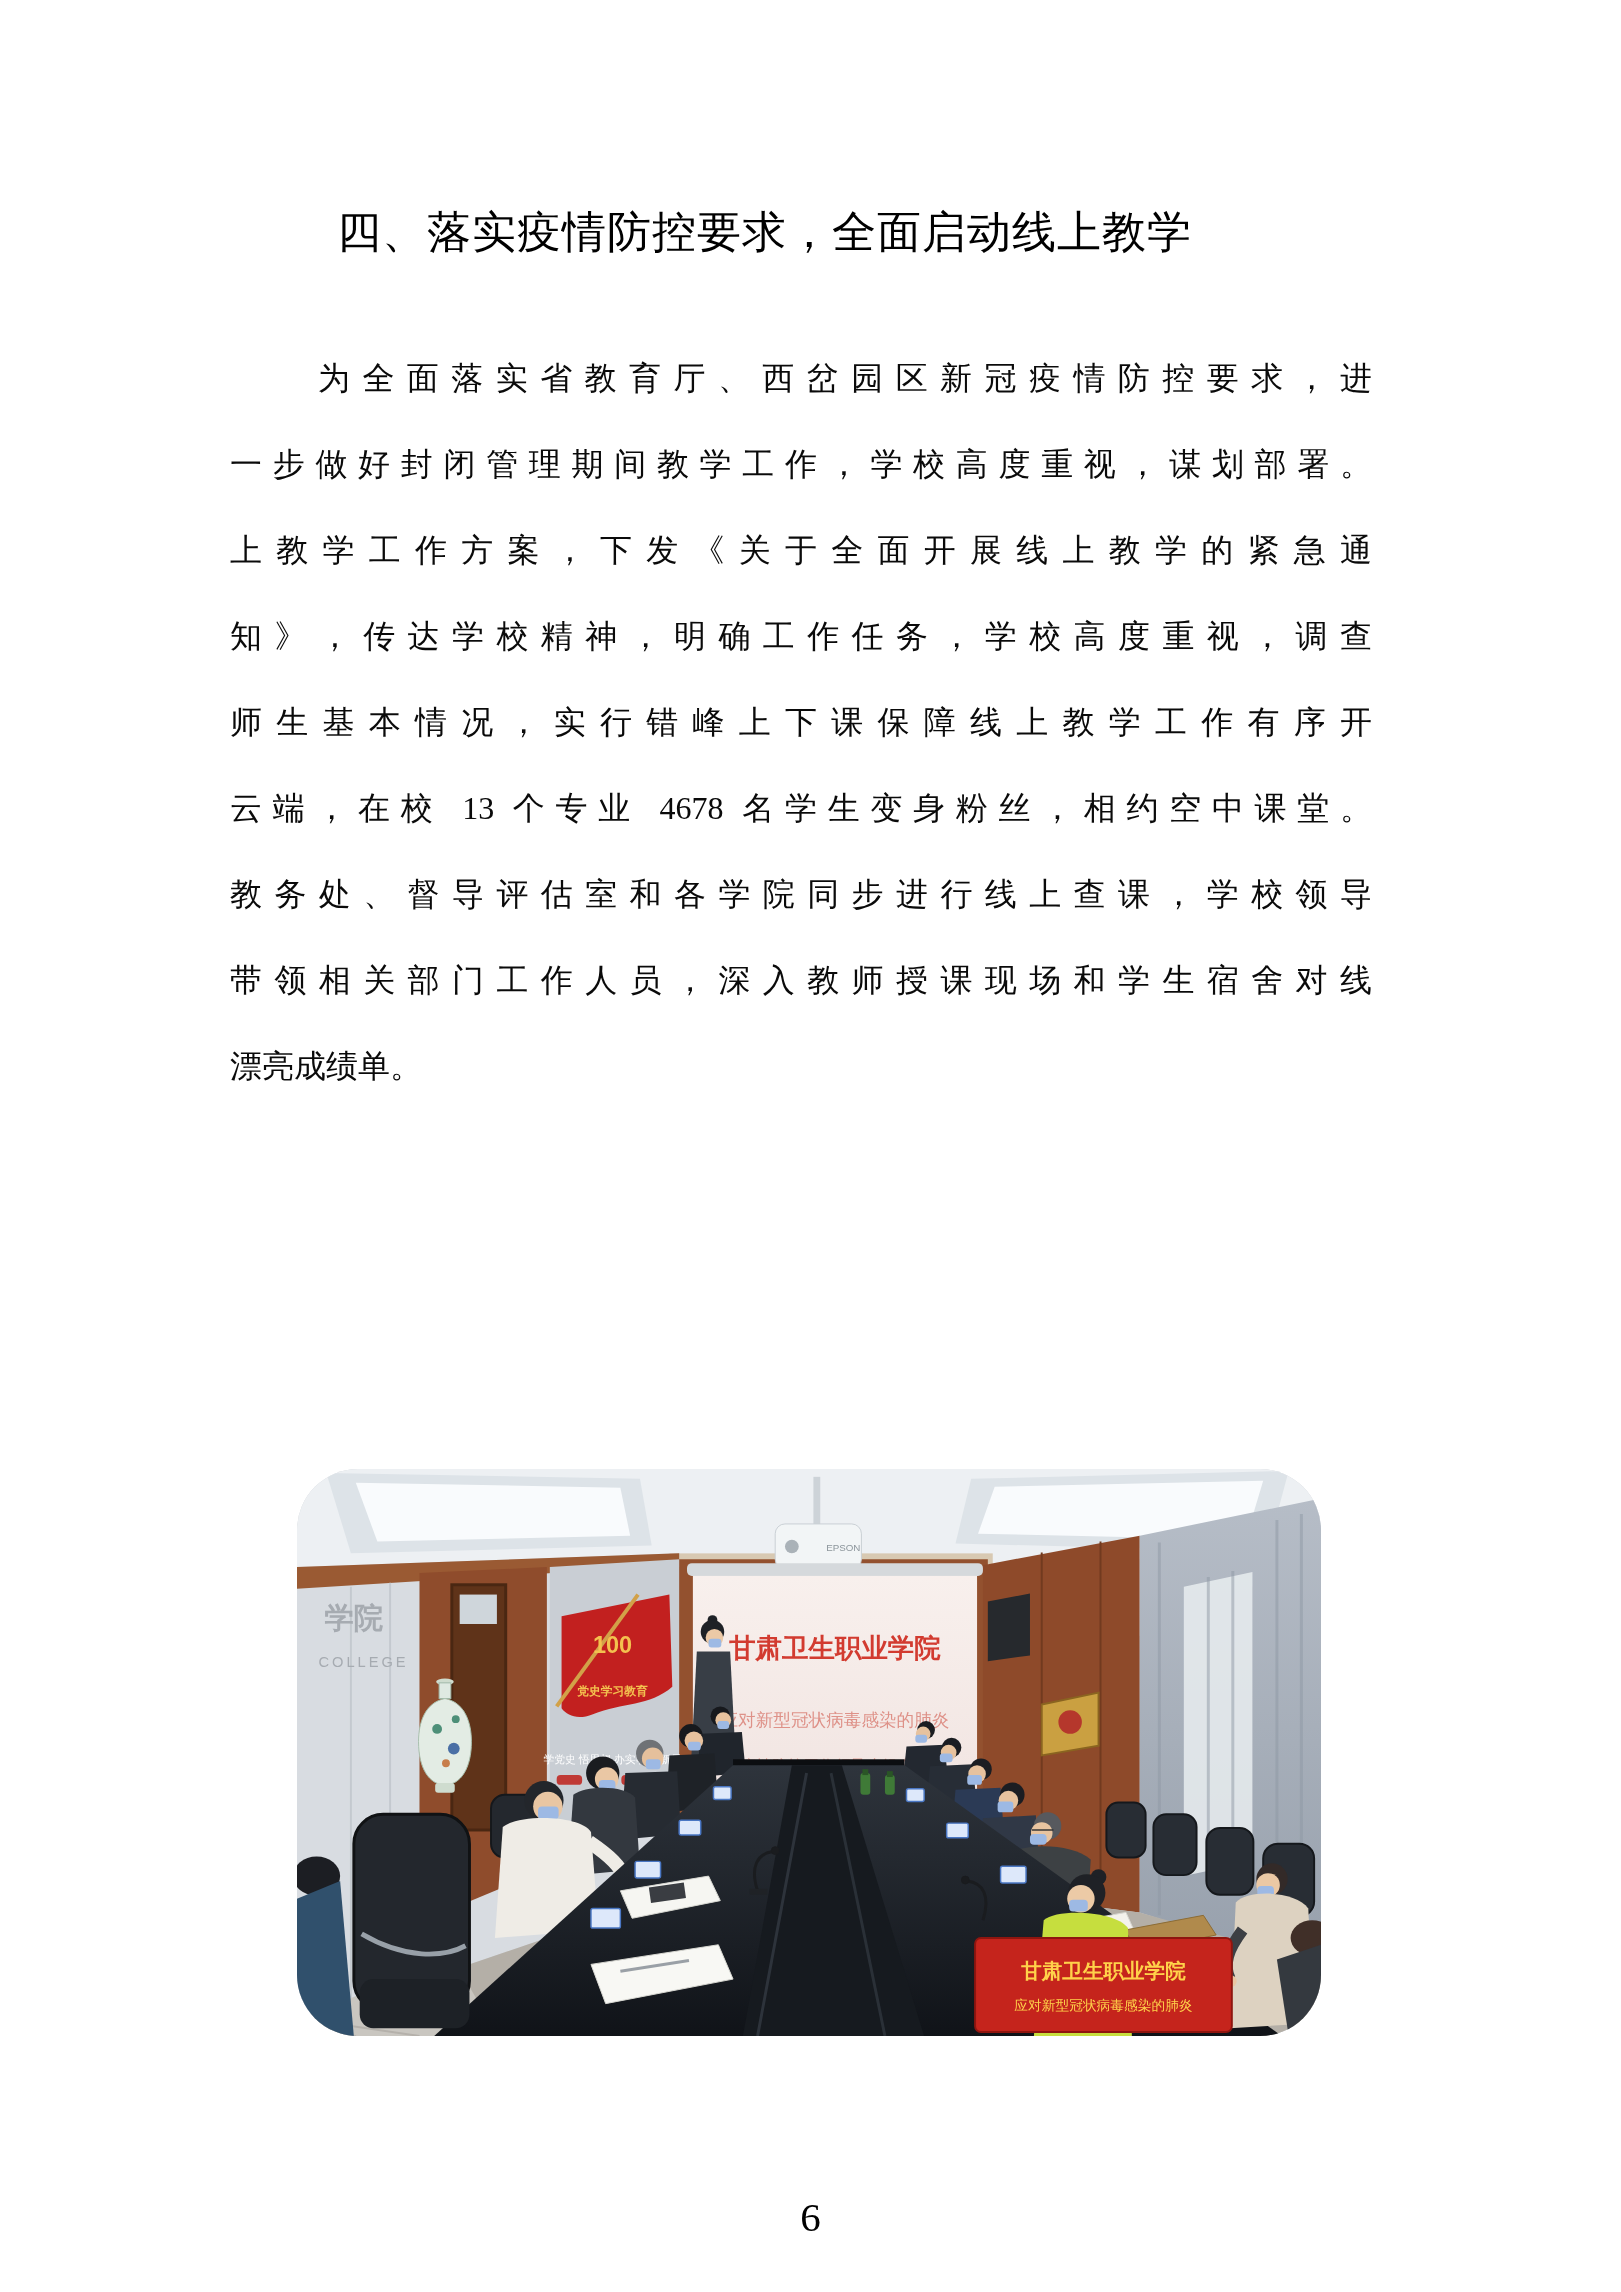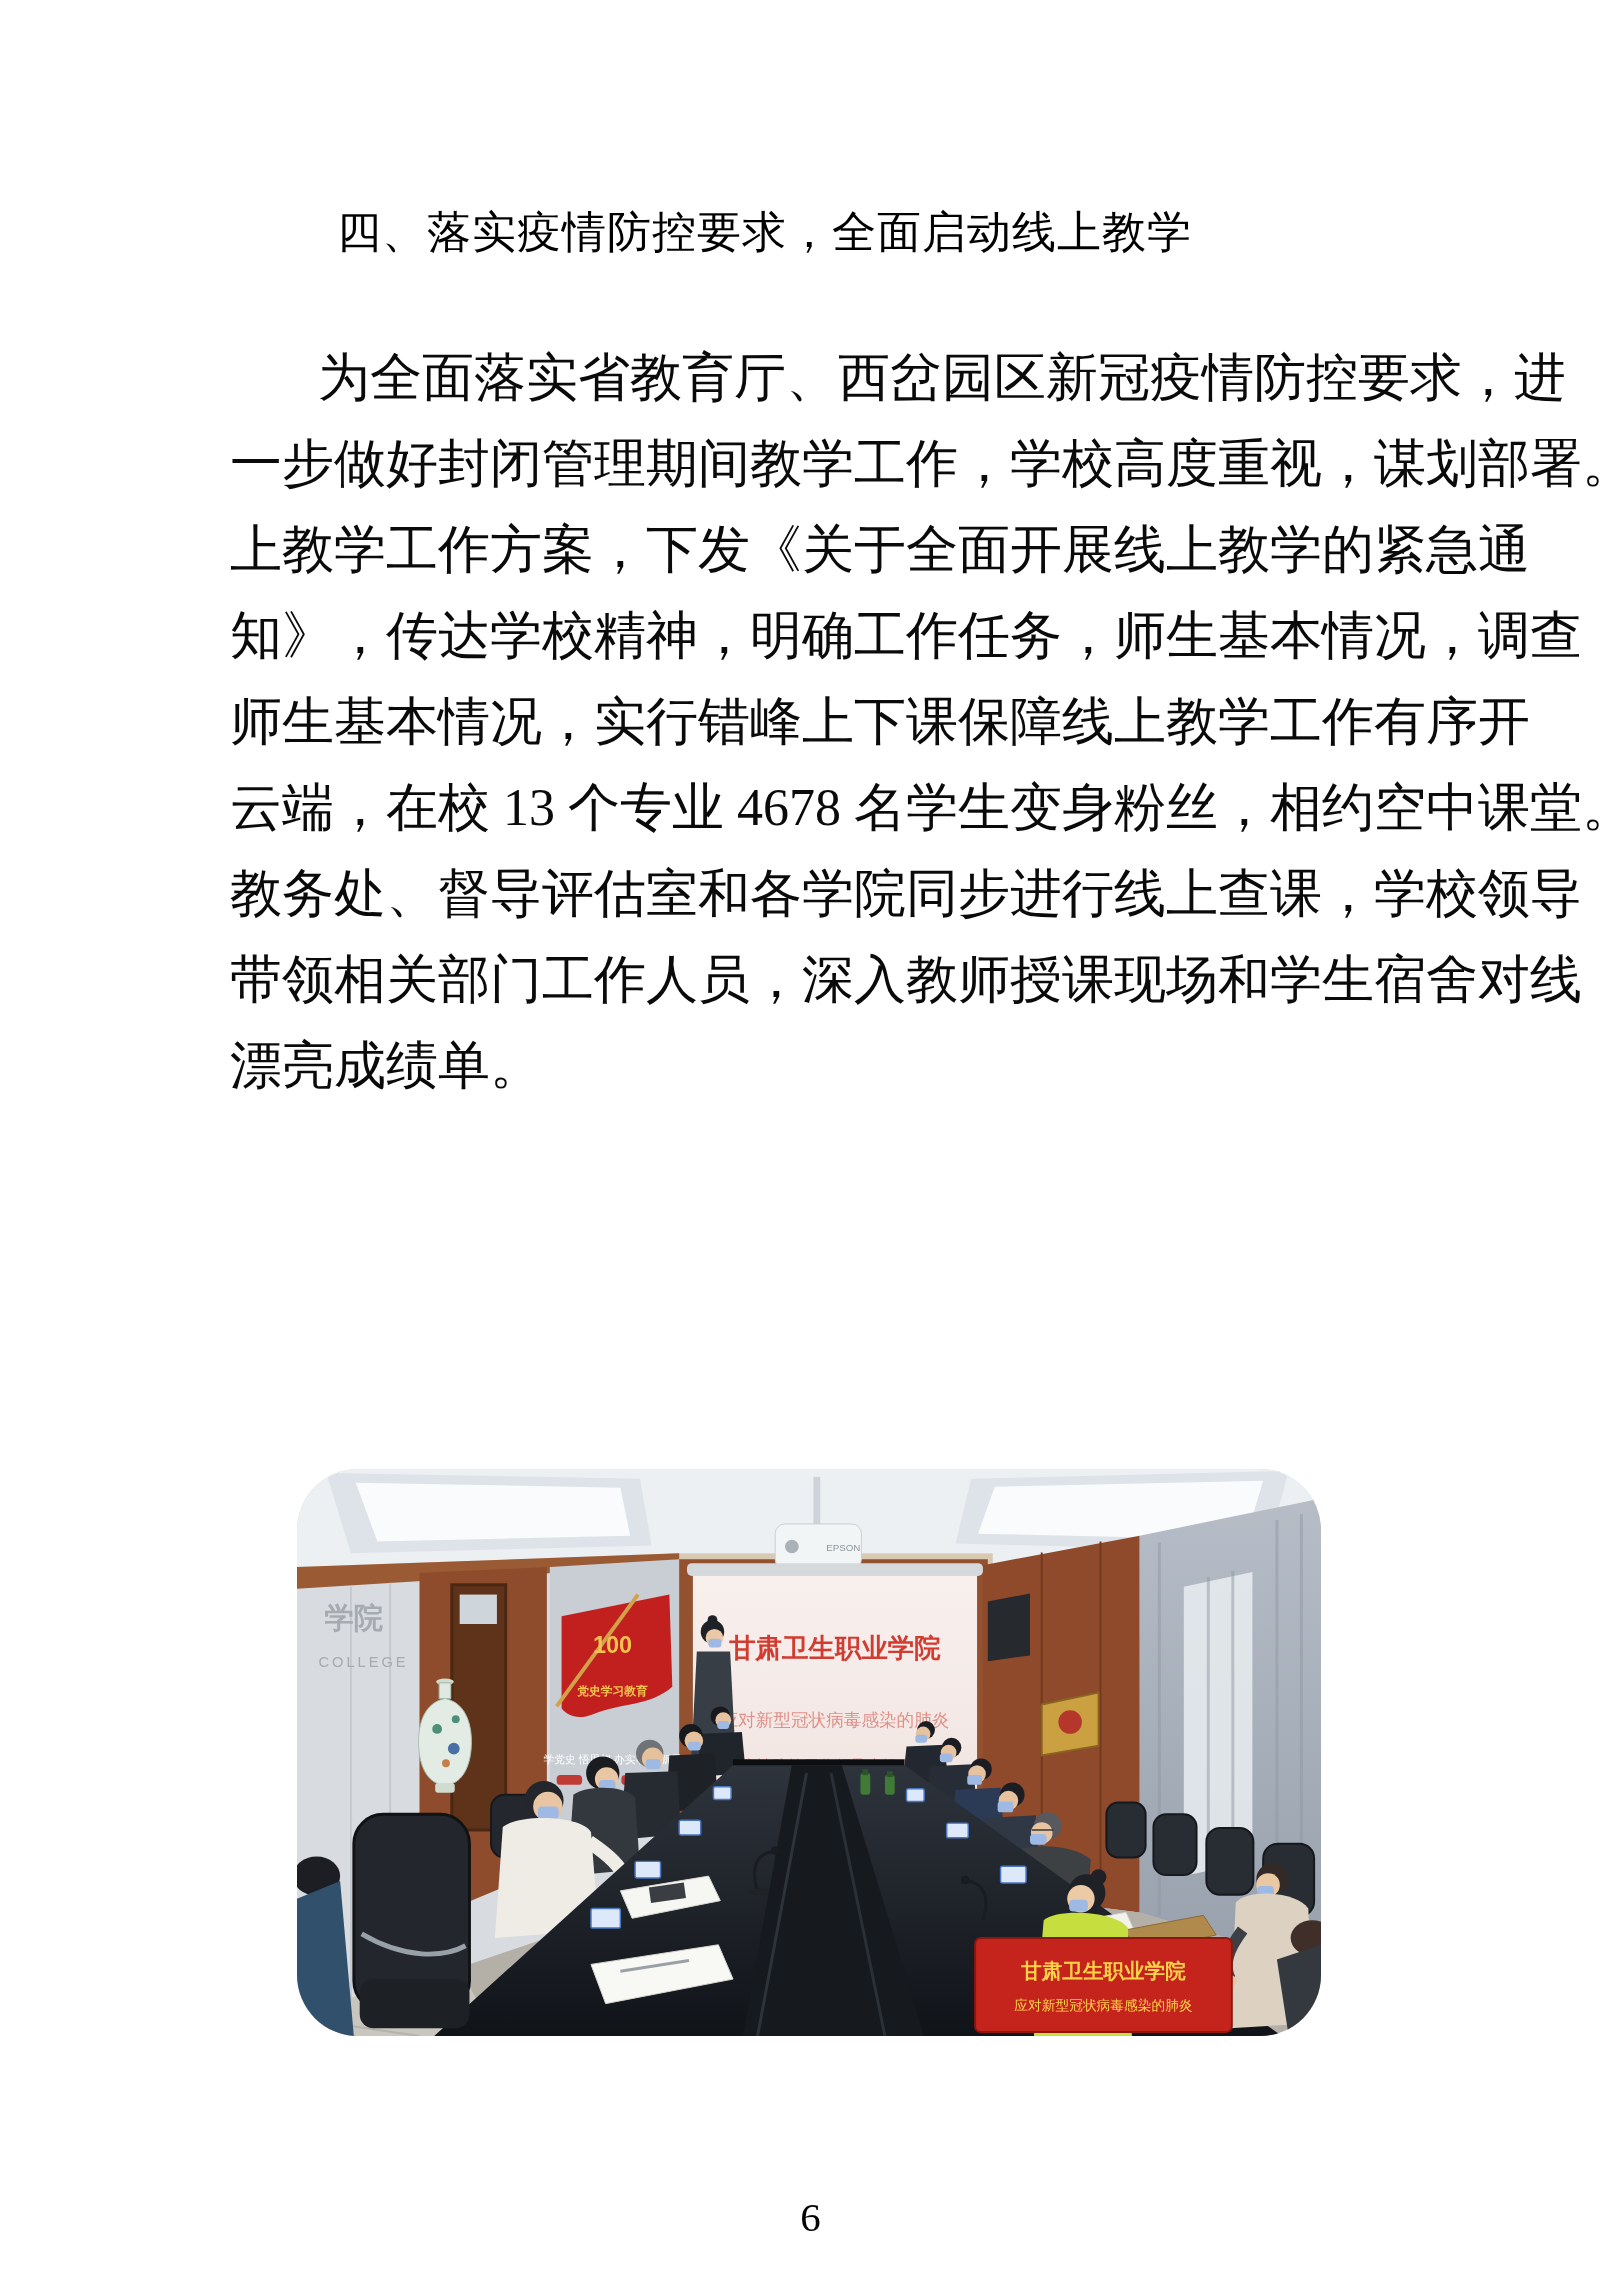--- a/index.html
+++ b/index.html
@@ -7,21 +7,21 @@
     width:1621px;height:2293px;position:relative;background:#ffffff;
     font-family:"Liberation Serif","DejaVu Serif",serif;color:#0a0a0a;overflow:hidden;
   }
   .heading{
     position:absolute;left:337px;top:202px;margin:0;
     font-size:44px;line-height:61px;font-weight:normal;color:#000;
     letter-spacing:1px;white-space:nowrap;
   }
   .bodytext{
     position:absolute;left:230px;top:335px;width:1142px;
-    font-size:52px;color:#0a0a0a;
+    font-size:32px;color:#0a0a0a;
   }
   .line{
     height:86px;line-height:86px;white-space:nowrap;
     text-align:justify;text-align-last:justify;
   }
   .line.first{text-indent:88px;}
   .line.last{text-align:center;text-align-last:left;}
   .photo{
     position:absolute;left:297px;top:1469px;width:1024px;height:567px;
     margin:0;border-radius:61px;overflow:hidden;background:#cfd3d8;
@@ -36,21 +36,21 @@
 <body>
 
 <div>
 
   <h2 class="heading">四、落实疫情防控要求，全面启动线上教学</h2>
 
   <div class="bodytext">
     <div class="line first">为全面落实省教育厅、西岔园区新冠疫情防控要求，进</div>
     <div class="line">一步做好封闭管理期间教学工作，学校高度重视，谋划部署。</div>
     <div class="line">上教学工作方案，下发《关于全面开展线上教学的紧急通</div>
-    <div class="line">知》，传达学校精神，明确工作任务，师生基本情况，调查</div>
+    <div class="line">知》，传达学校精神，明确工作任务，学校高度重视，调查</div>
     <div class="line">师生基本情况，实行错峰上下课保障线上教学工作有序开</div>
     <div class="line">云端，在校 13 个专业 4678 名学生变身粉丝，相约空中课堂。</div>
     <div class="line">教务处、督导评估室和各学院同步进行线上查课，学校领导</div>
     <div class="line">带领相关部门工作人员，深入教师授课现场和学生宿舍对线</div>
     <div class="line last">漂亮成绩单。</div>
   </div>
 
   <figure class="photo">
     <svg viewBox="0 0 1045 578" preserveAspectRatio="none">
       <defs>

